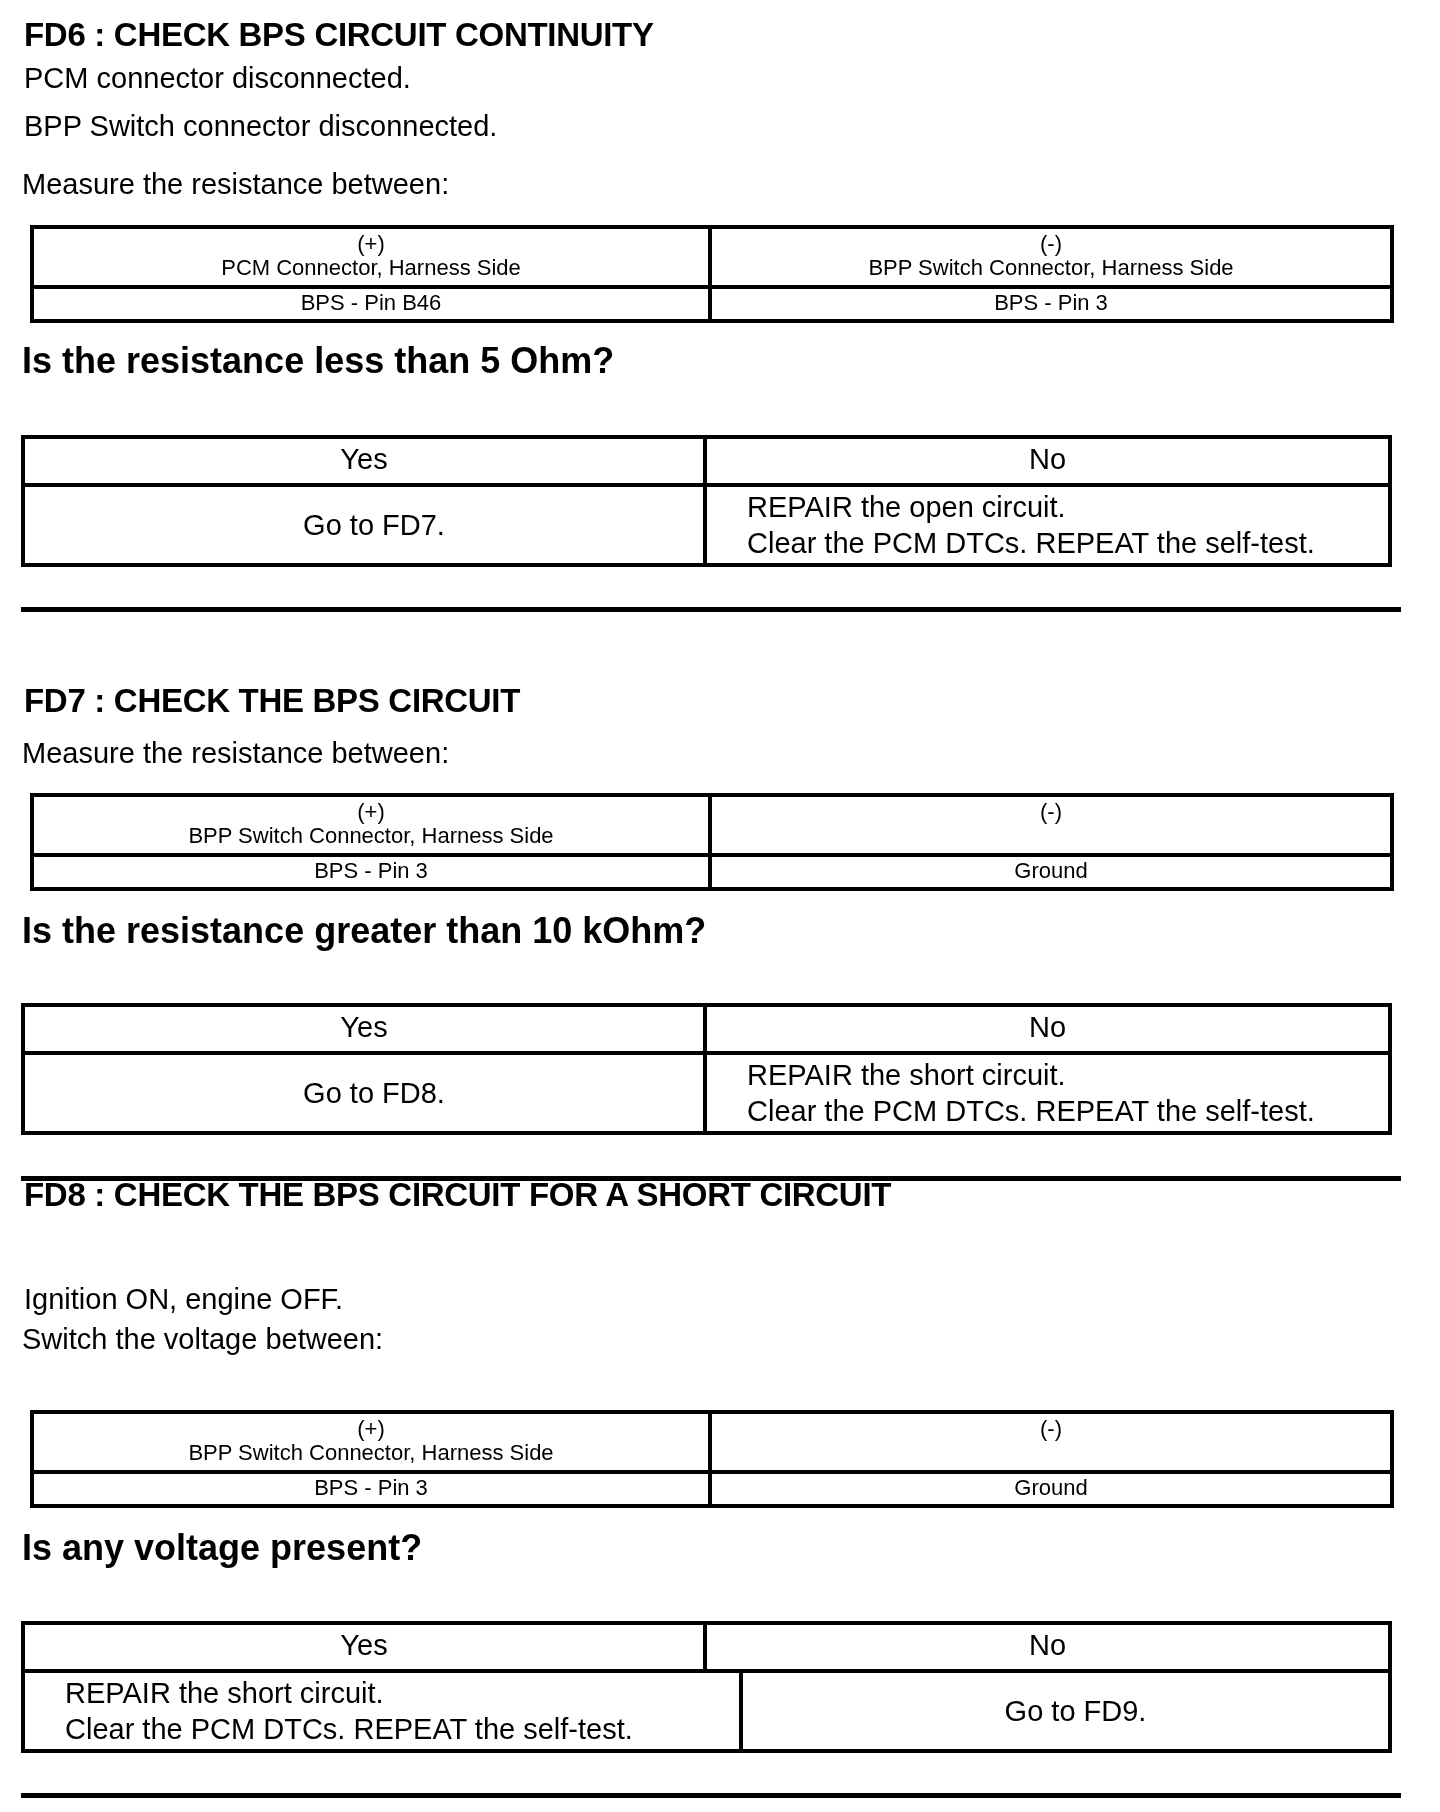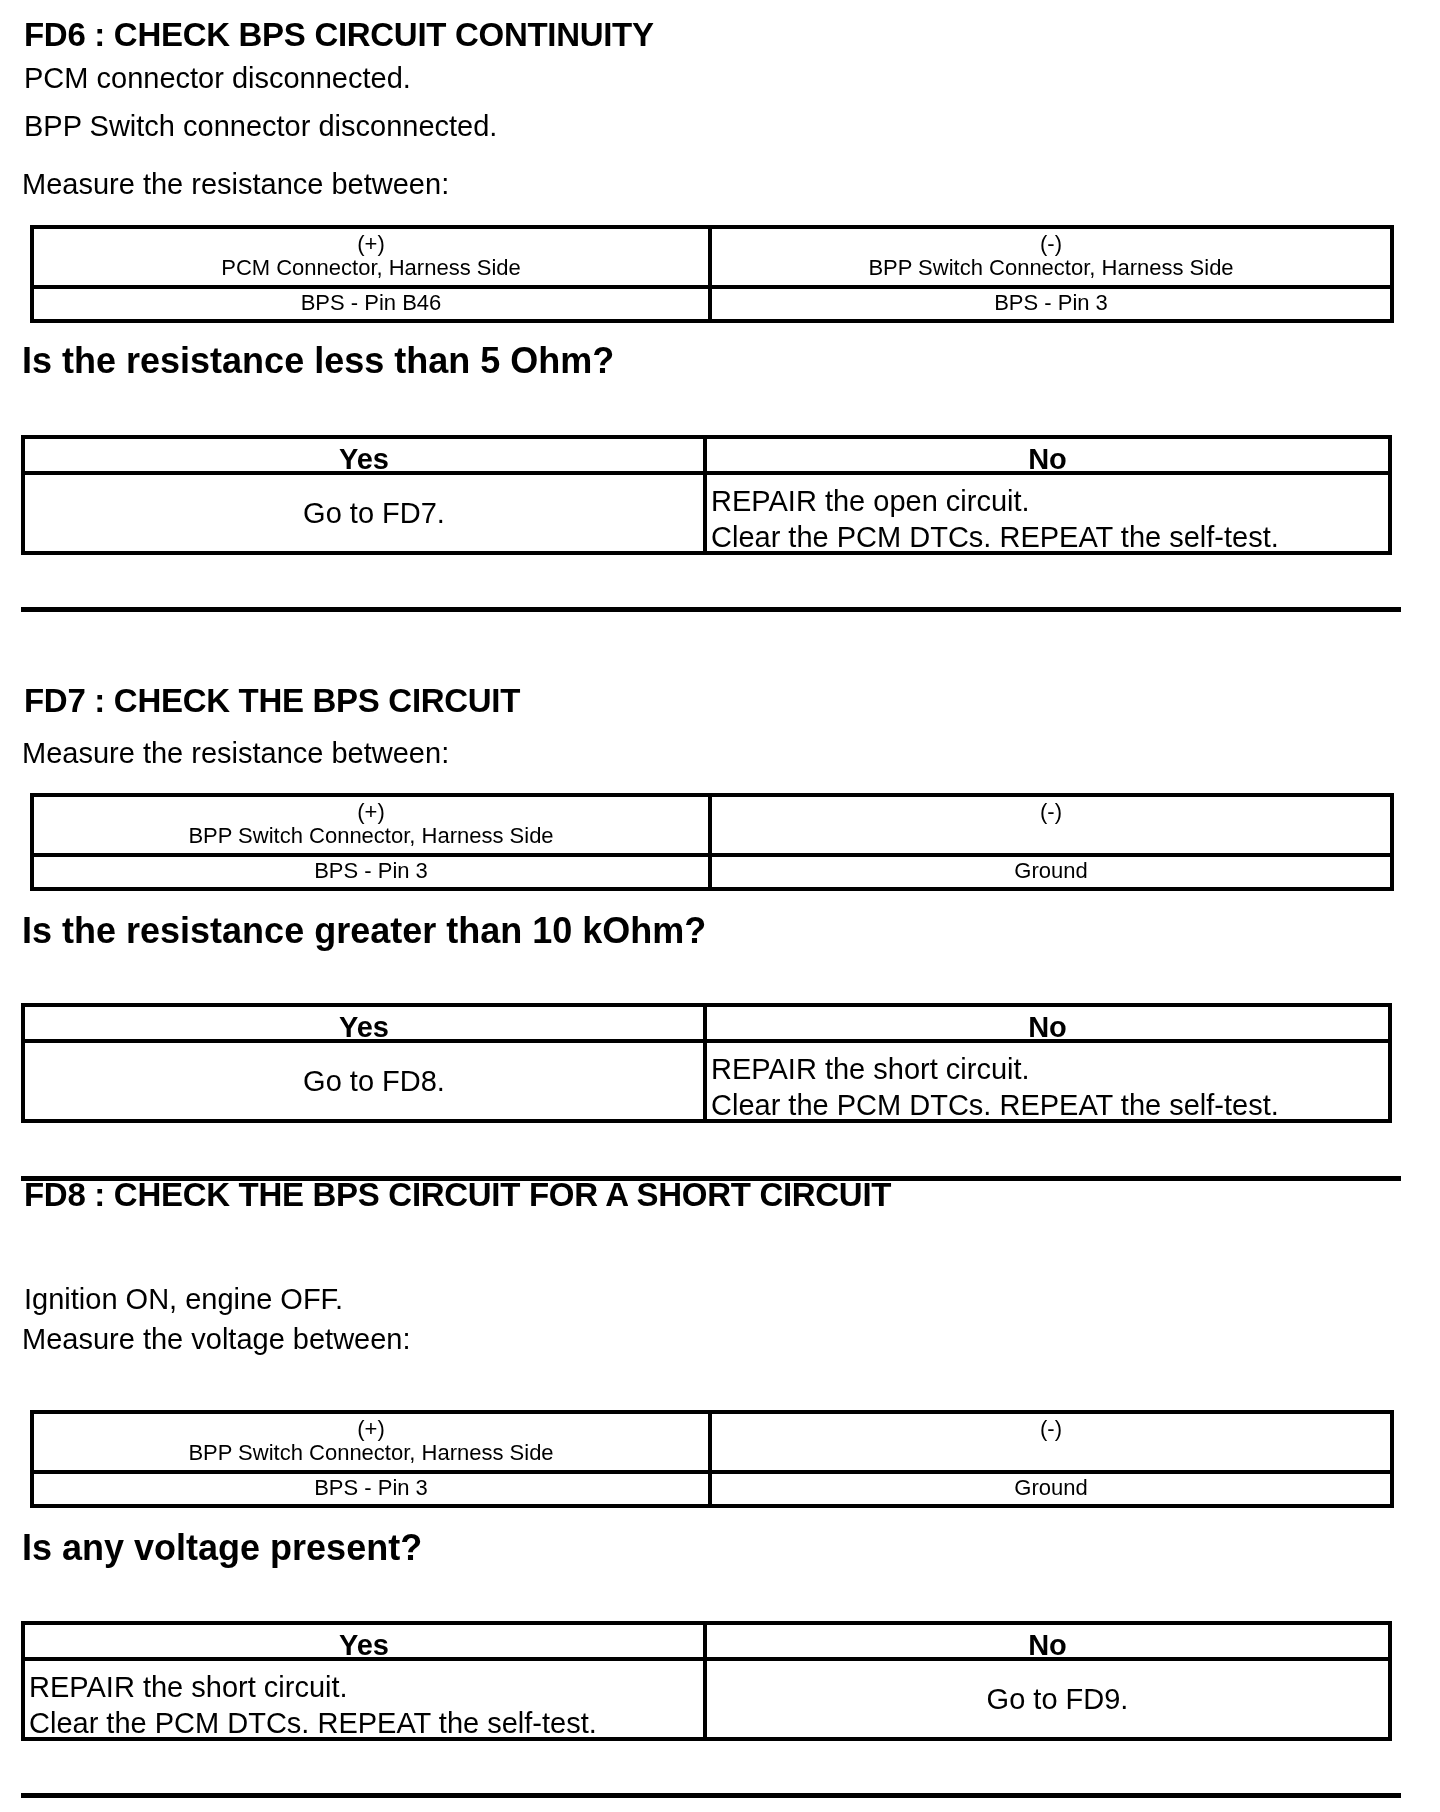--- a/index.html
+++ b/index.html
@@ -22,24 +22,24 @@
   .ctable .sub .cell { height: 30px; padding-top: 2px; }
   .ctable .sign { display: block; }
 
   
   .ytable { position: absolute; left: 21px; width: 1371px; border: 4px solid #000; box-sizing: border-box; }
   .ytable .row { display: flex; }
   .ytable .row + .row { border-top: 4px solid #000; }
   .ytable .cell { box-sizing: border-box; font-size: 29px; line-height: 36px; }
   .ytable .cell.left { width: 682px; border-right: 4px solid #000; }
   .ytable .cell.right { flex: 1 1 auto; }
-  .ytable .head .cell { height: 32px; text-align: center; font-weight: bold; line-height: 40px; }
+  .ytable .head .cell { height: 44px; text-align: center; font-weight: normal; line-height: 40px; }
   .ytable .body .cell { height: 76px; padding-left: 20px; }
   .ytable .body .cell.center { display: flex; align-items: center; justify-content: center; }
-  .ytable .body .cell.multi { padding-left: 4px; padding-top: 8px; text-align: left; }
+  .ytable .body .cell.multi { padding-left: 4px; padding-top: 2px; text-align: left; margin-left: 36px; }
   .ytable .body .cell.multi span { display: block; }
 </style>
 </head>
 <body>
 
 <section>
   <div class="abs step-title" style="left:24px; top:16px;">FD6 : CHECK BPS CIRCUIT CONTINUITY</div>
   <div class="abs line" style="left:24px; top:62px;">PCM connector disconnected.</div>
   <div class="abs line" style="left:24px; top:110px;">BPP Switch connector disconnected.</div>
   <div class="abs line" style="left:22px; top:168px;">Measure the resistance between:</div>
@@ -120,21 +120,21 @@
       </div>
     </div>
   </div>
 
   <div class="hr" style="top:1176px;"></div>
 </section>
 
 <section>
   <div class="abs step-title" style="left:24px; top:1176px;">FD8 : CHECK THE BPS CIRCUIT FOR A SHORT CIRCUIT</div>
   <div class="abs line" style="left:24px; top:1283px;">Ignition ON, engine OFF.</div>
-  <div class="abs line" style="left:22px; top:1323px;">Measure the voltage between:</div>
+  <div class="abs line" style="left:22px; top:1323px;">Switch the voltage between:</div>
 
   <div class="ctable" style="top:1410px;">
     <div class="row head">
       <div class="cell left">
         <span class="sign">(+)</span>
         <span class="sign">BPP Switch Connector, Harness Side</span>
       </div>
       <div class="cell right">
         <span class="sign">(-)</span>
         <span class="sign"></span>

